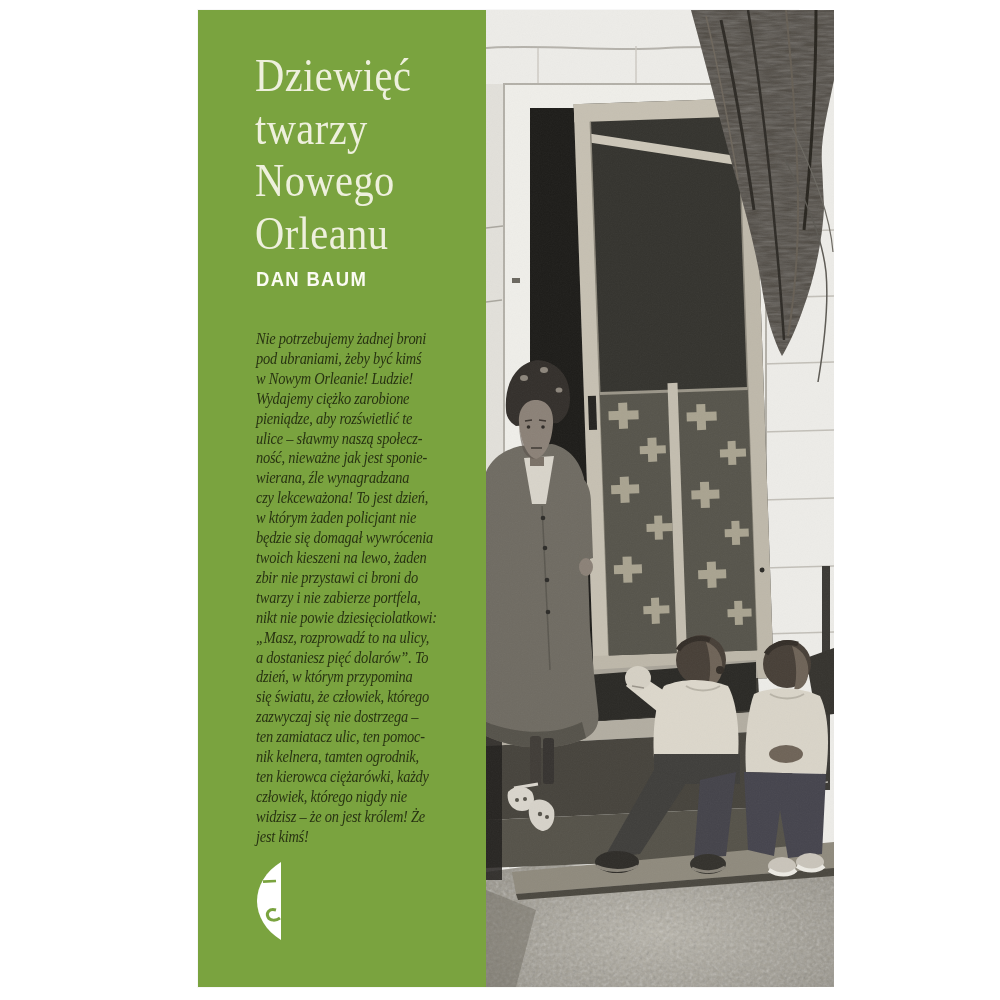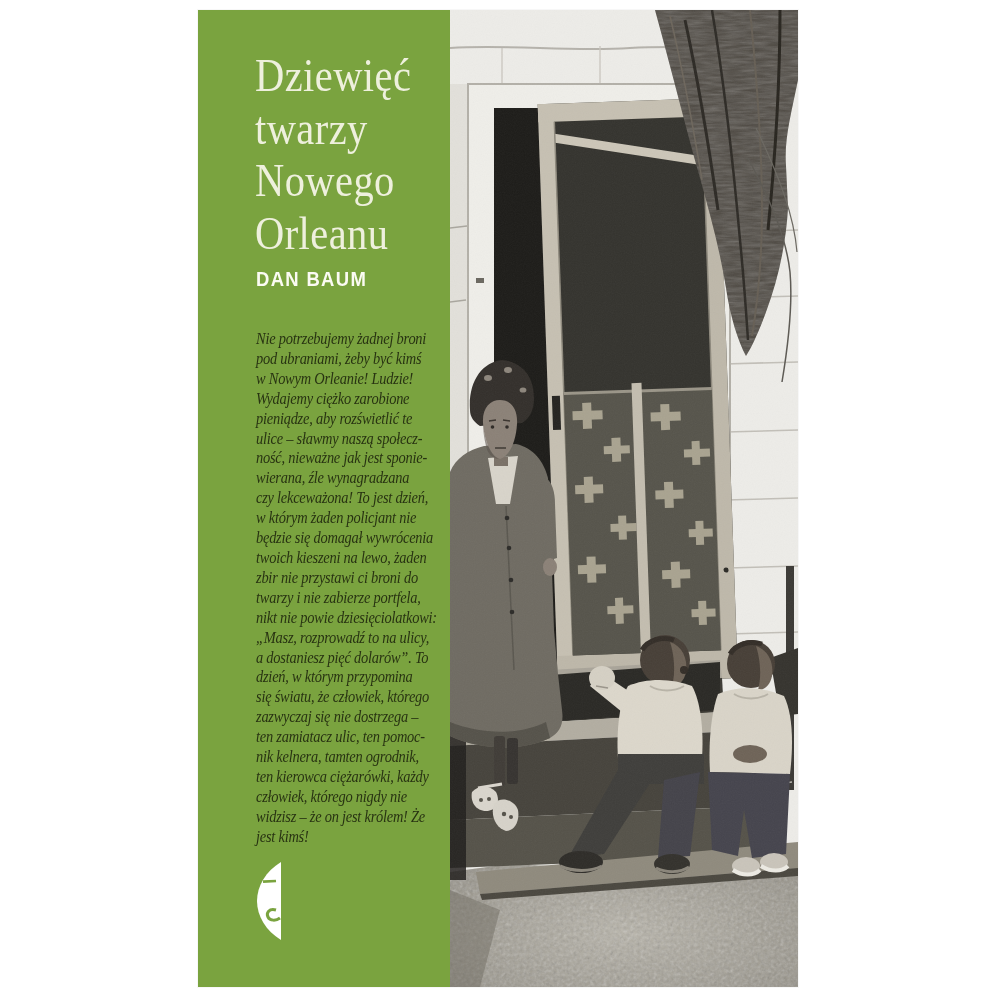--- a/index.html
+++ b/index.html
@@ -1,17 +1,17 @@
 <!DOCTYPE html>
 <html><head>
 <meta charset="utf-8">
 <style>
   html,body{margin:0;padding:0;width:1000px;height:1000px;background:#ffffff;overflow:hidden;position:relative;font-family:"Liberation Sans",sans-serif;}
   .cover{position:absolute;left:198px;top:10px;width:600px;height:977px;display:flex;box-shadow:0 0 0 1px rgba(0,0,0,0.03);}
-  .panel{position:relative;width:252px;height:100%;background:#7aa33f;overflow:hidden;flex:none;}
+  .panel{position:relative;width:288px;height:100%;background:#7aa33f;overflow:hidden;flex:none;}
   .photo-wrap{position:relative;width:348px;height:100%;flex:none;background:#edece8;}
   .photo-wrap svg{display:block;}
   .book-title{position:absolute;left:57px;top:40px;font-family:"Liberation Serif",serif;font-weight:400;font-size:46px;line-height:52.5px;color:#eef0dd;letter-spacing:0.5px;white-space:pre-line;transform:scaleX(0.88);transform-origin:0 0;}
   .book-author{position:absolute;left:58px;top:257px;font-family:"Liberation Sans",sans-serif;font-weight:bold;font-size:21px;color:#fbfbf3;letter-spacing:1.5px;white-space:nowrap;transform:scaleX(0.88);transform-origin:0 0;}
   .cover-quote{position:absolute;left:58px;top:319px;width:220px;font-family:"Liberation Serif",serif;font-style:italic;font-size:16px;line-height:19.9px;color:#283312;letter-spacing:-0.25px;white-space:pre-line;transform:scaleX(0.9);transform-origin:0 0;}
   .publisher-logo{position:absolute;left:57px;top:852px;width:26px;height:78px;}
 </style>
 </head>
 <body>
 

